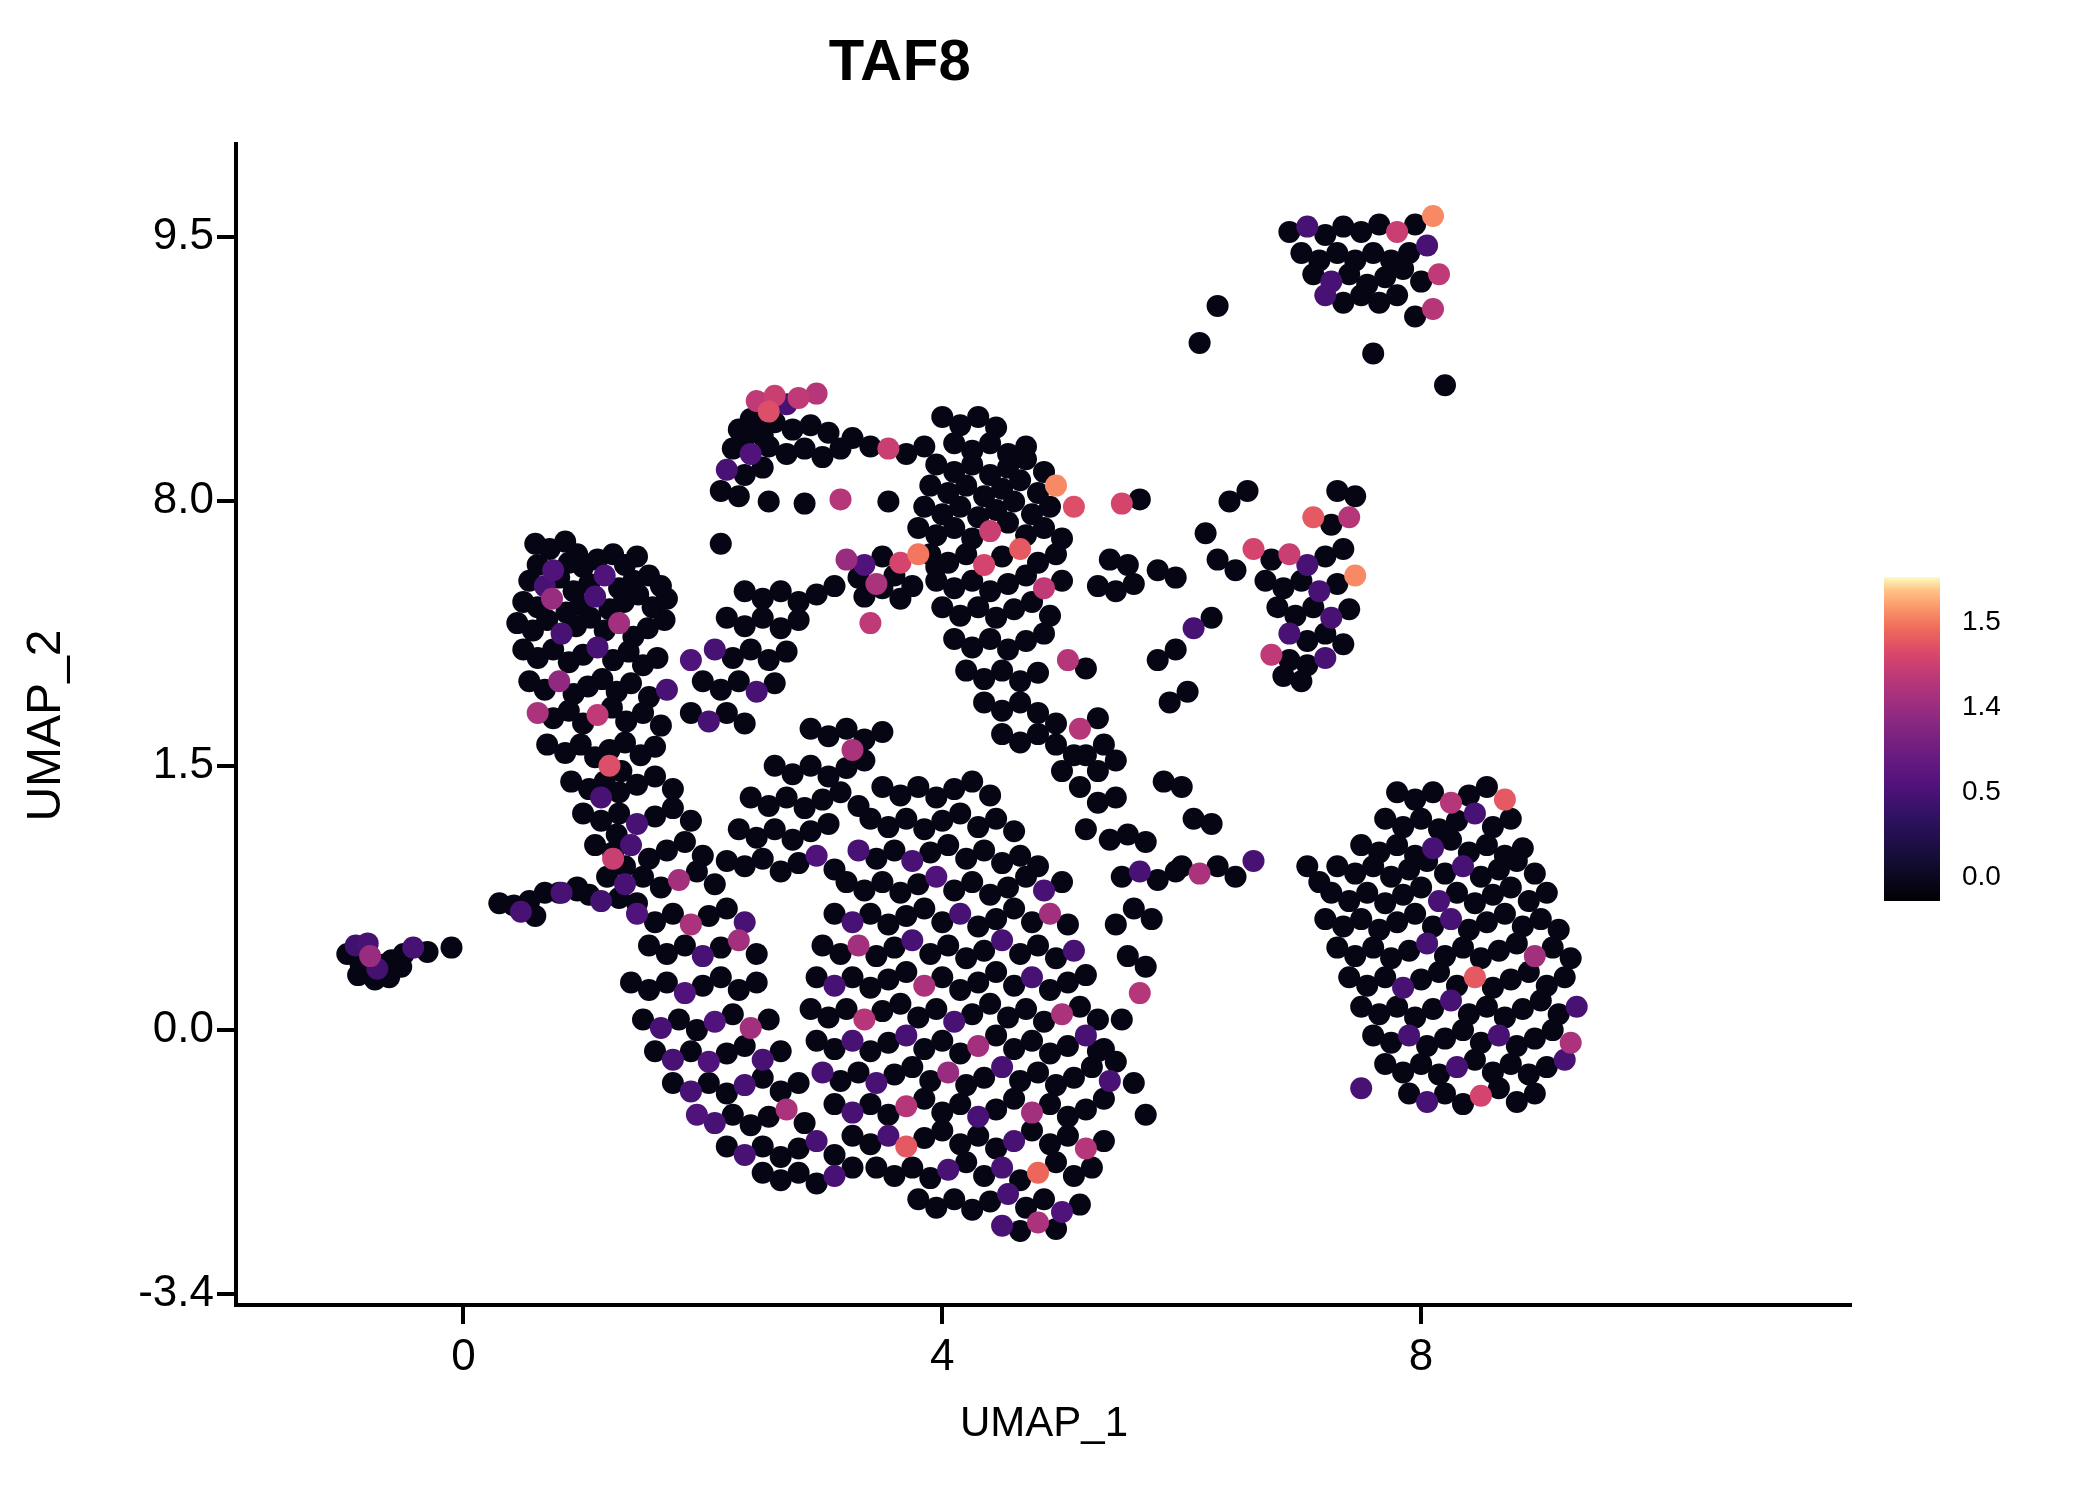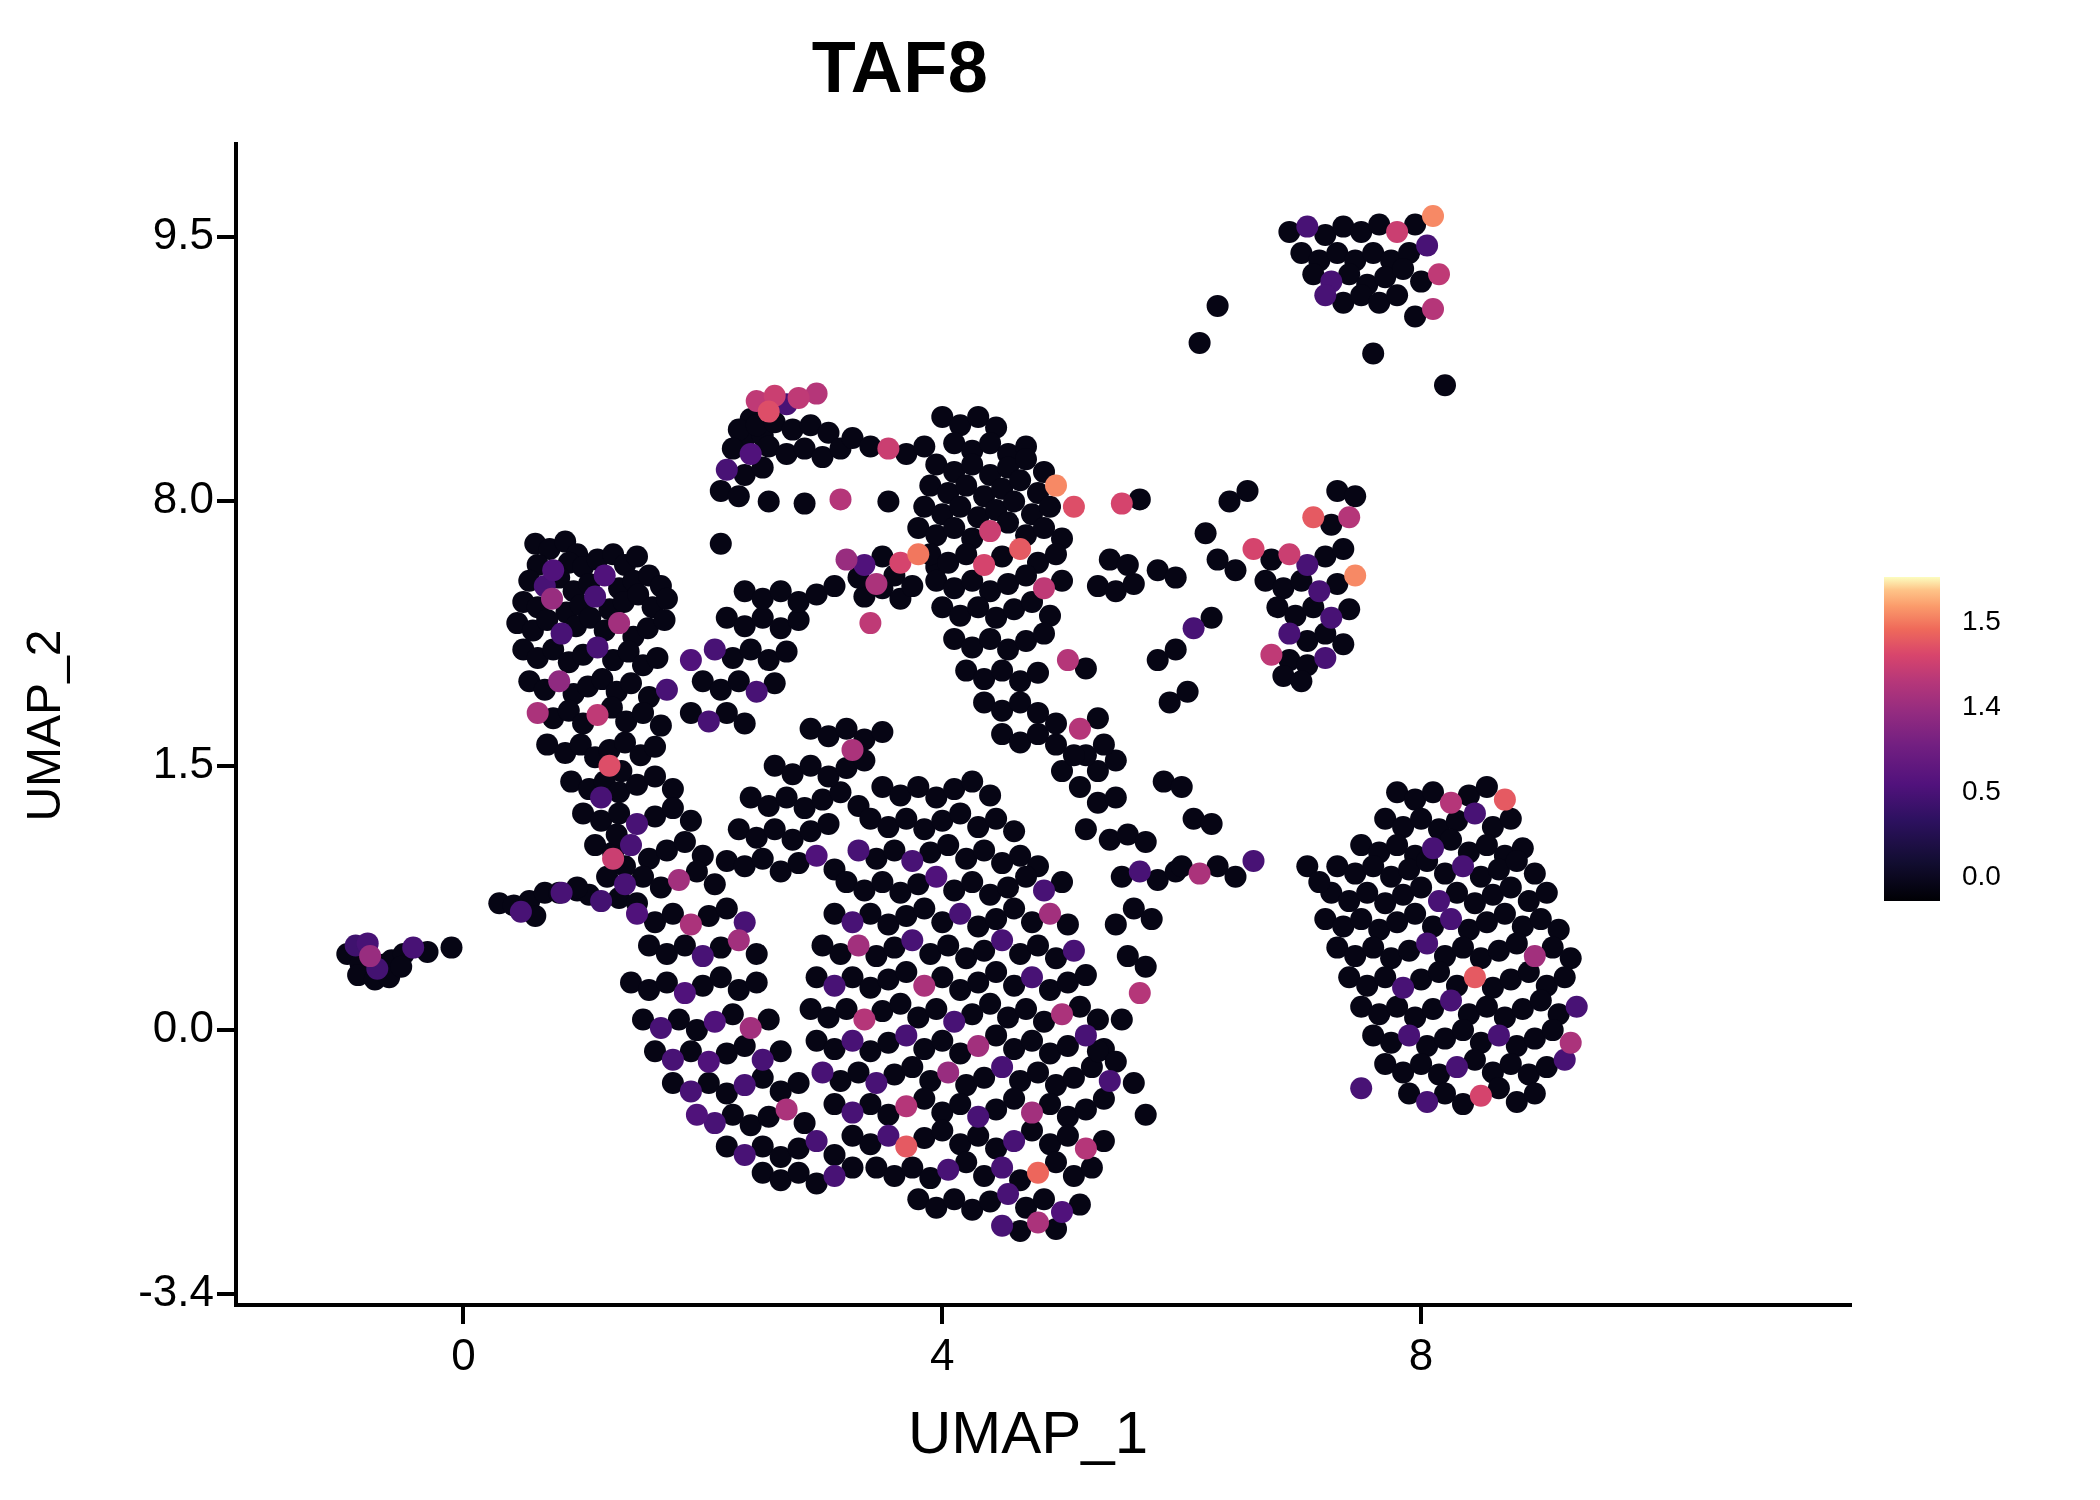--- a/index.html
+++ b/index.html
@@ -14,21 +14,21 @@
     background: #ffffff;
     font-family: "Liberation Sans", sans-serif;
     overflow: hidden;
   }
   #plot-title {
     position: absolute;
     left: 0;
     top: 26px;
     width: 1800px;
     text-align: center;
-    font-size: 72px;
+    font-size: 58px;
     font-weight: bold;
     color: #000000;
     letter-spacing: 0.5px;
   }
   #axis-line-y {
     position: absolute;
     left: 234px;
     top: 142px;
     width: 4px;
     height: 1165px;
@@ -67,25 +67,25 @@
   .xtick-label {
     position: absolute;
     top: 1330px;
     font-size: 44px;
     color: #000000;
     text-align: center;
     white-space: nowrap;
   }
   #xaxis-title {
     position: absolute;
-    left: 220px;
+    left: 236px;
     top: 1398px;
     width: 1616px;
     text-align: center;
-    font-size: 60px;
+    font-size: 42px;
     color: #000000;
   }
   #yaxis-title {
     position: absolute;
     left: -538px;
     top: 698px;
     width: 1163px;
     text-align: center;
     font-size: 48px;
     color: #000000;

